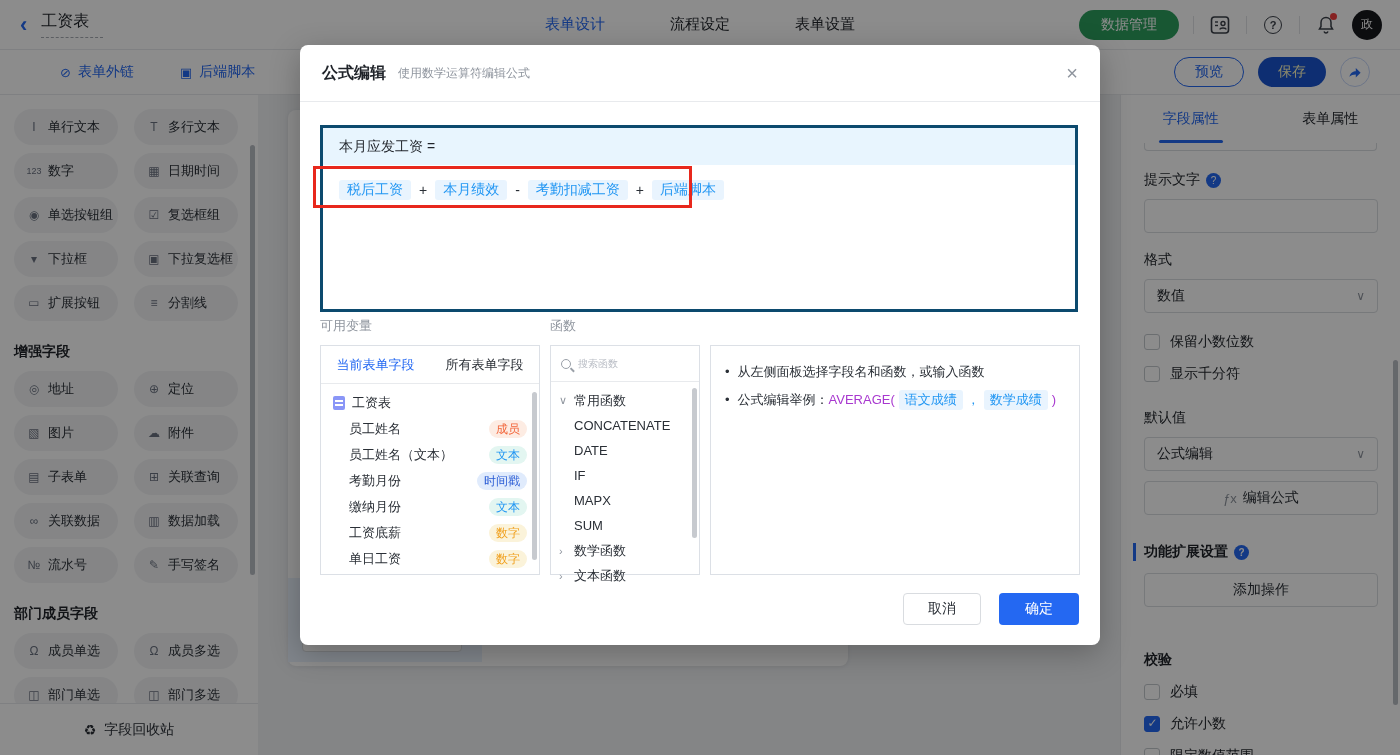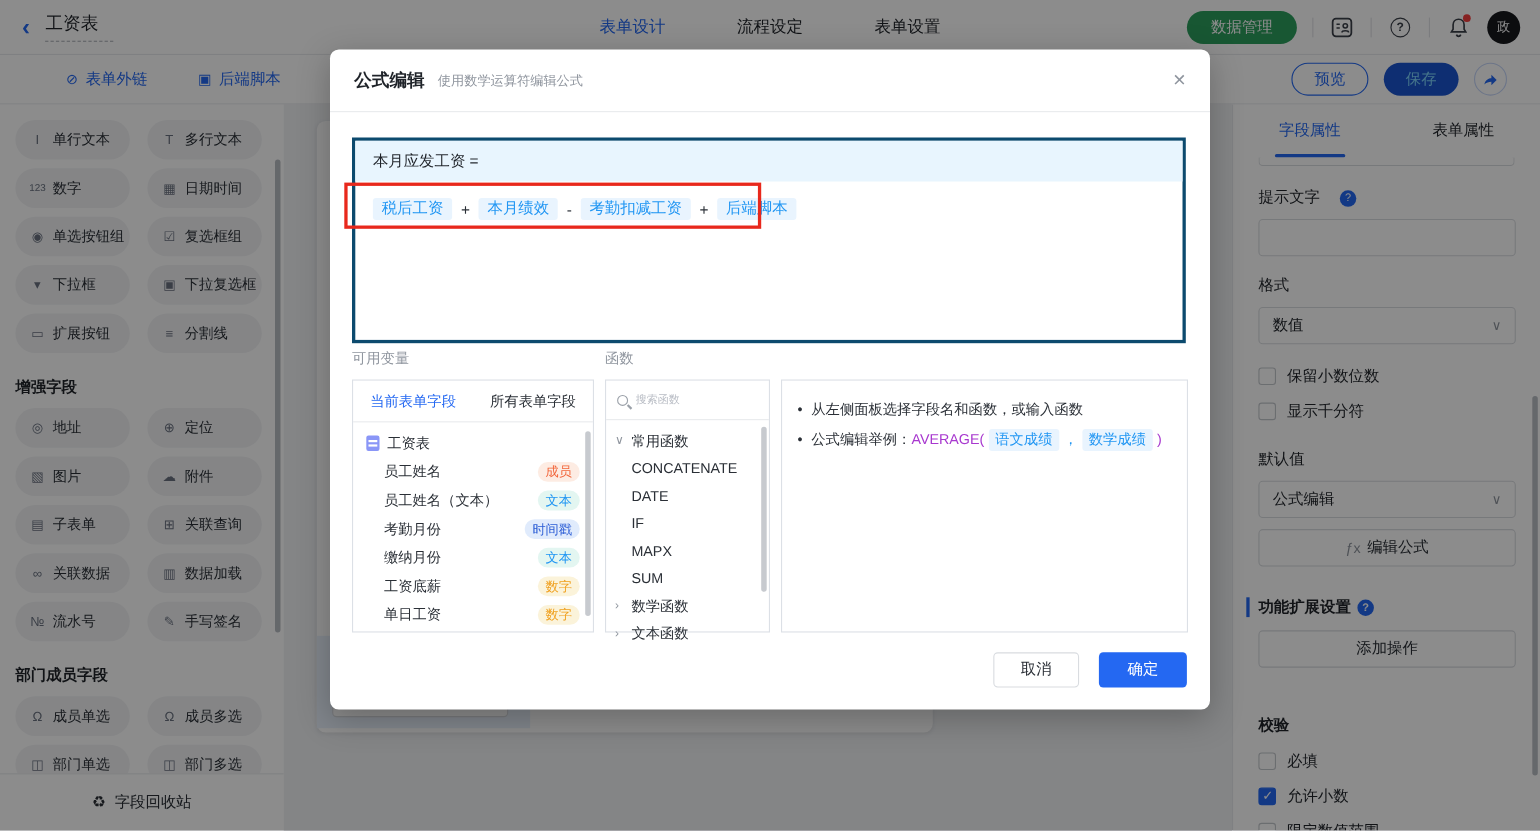--- a/index.html
+++ b/index.html
@@ -21,21 +21,21 @@
   .bell-dot{position:absolute;right:1px;top:0;width:7px;height:7px;border-radius:50%;background:#f53f3f}
   .avatar{width:30px;height:30px;border-radius:50%;background:#16181d;color:#fff;font-size:12px;display:flex;align-items:center;justify-content:center;cursor:pointer}
 
   
   .toolbar{position:absolute;left:0;top:50px;width:1400px;height:45px;background:#fff;border-bottom:1px solid #e8eaed;display:flex;align-items:center}
   .tb-link{display:flex;align-items:center;gap:7px;color:#2468f2;font-size:14px;cursor:pointer;margin-left:46px}
   .tb-link:first-child{margin-left:60px}
   .tb-glyph{font-size:13px}
   .tb-right{margin-left:auto;display:flex;align-items:center;gap:14px;padding-right:30px}
   .btn-outline{height:30px;padding:0 20px;border:1px solid #2468f2;color:#2468f2;background:#fff;border-radius:16px;font-size:14px;cursor:pointer}
-  .btn-primary-pill{height:30px;padding:0 20px;border:none;color:#7dd3fc;background:#1b55cf;border-radius:16px;font-size:14px;cursor:pointer}
+  .btn-primary-pill{height:30px;padding:0 20px;border:none;color:#fef9c3;background:#1b55cf;border-radius:16px;font-size:14px;cursor:pointer}
   .share-circle{width:30px;height:30px;border-radius:50%;border:1px solid #c6d6f8;display:flex;align-items:center;justify-content:center;cursor:pointer;background:#fff}
 
   
   .sidebar{position:absolute;left:0;top:95px;width:258px;height:660px;background:#fff;overflow:hidden}
   .pill-grid{display:grid;grid-template-columns:104px 104px;gap:8px 16px;padding-left:14px}
   .pill{height:36px;border-radius:18px;background:#f2f3f5;display:flex;align-items:center;padding-left:12px;gap:6px;cursor:pointer;font-size:13px;color:#2a2f36;white-space:nowrap;overflow:hidden}
   .pg{color:#6b7280;font-size:12px;width:16px;text-align:center;flex:none}
   .side-sec{font-size:14px;font-weight:bold;margin:22px 0 10px 14px}
   .sb-first{margin-top:14px}
   .recycle-bar{position:absolute;left:0;bottom:0;width:258px;height:52px;border-top:1px solid #e8eaed;display:flex;align-items:center;justify-content:center;gap:8px;color:#2a2f36;font-size:14px;cursor:pointer;background:#fff}
@@ -52,21 +52,21 @@
   .req{color:#f53f3f;margin-right:2px}
 
   
   .rpanel{position:absolute;left:1120px;top:95px;width:280px;height:660px;background:#fff;border-left:1px solid #e8eaed;overflow:hidden}
   .rp-tabs{height:48px;display:flex;position:relative}
   .rp-tab{flex:1;display:flex;align-items:center;justify-content:center;font-size:14px;cursor:pointer}
   .rp-tab.active{color:#2468f2}
   .rp-underline{position:absolute;left:38px;bottom:0;width:64px;height:3px;background:#2468f2;border-radius:2px}
   .rp-body{padding:0 23px}
   .rp-partial-input{height:8px;border:1px solid #d9dce0;border-top:none;border-radius:0 0 4px 4px}
-  .rp-label{display:flex;align-items:center;gap:18px;font-size:14px;color:#1f2329;margin-top:20px}
+  .rp-label{display:flex;align-items:center;gap:6px;font-size:14px;color:#1f2329;margin-top:20px}
   .qmark{width:15px;height:15px;border-radius:50%;background:#2468f2;color:#fff;font-size:10px;display:inline-flex;align-items:center;justify-content:center}
   .rp-input{width:234px;height:34px;border:1px solid #d9dce0;border-radius:4px;margin-top:10px;background:#fff}
   .rp-select{width:234px;height:34px;border:1px solid #d9dce0;border-radius:4px;margin-top:10px;background:#fff;display:flex;align-items:center;justify-content:space-between;padding:0 12px;font-size:14px;cursor:pointer}
   .chev{color:#8f959e;font-size:12px}
   .cb-row{display:flex;align-items:center;gap:10px;margin-top:14px;font-size:14px;cursor:pointer}
   .cb{width:16px;height:16px;border:1px solid #c4c8cd;border-radius:3px;background:#fff;flex:none;position:relative}
   .cb.checked{background:#2468f2;border-color:#2468f2}
   .cb.checked::after{content:"✓";position:absolute;left:2.5px;top:-1px;color:#fff;font-size:12px;font-weight:bold}
   .rp-btn{width:234px;height:34px;border:1px solid #d9dce0;border-radius:4px;background:#fff;margin-top:10px;font-size:14px;color:#2a2f36;cursor:pointer;display:flex;align-items:center;justify-content:center;gap:6px}
   .fxg{color:#8f959e;font-size:13px}

